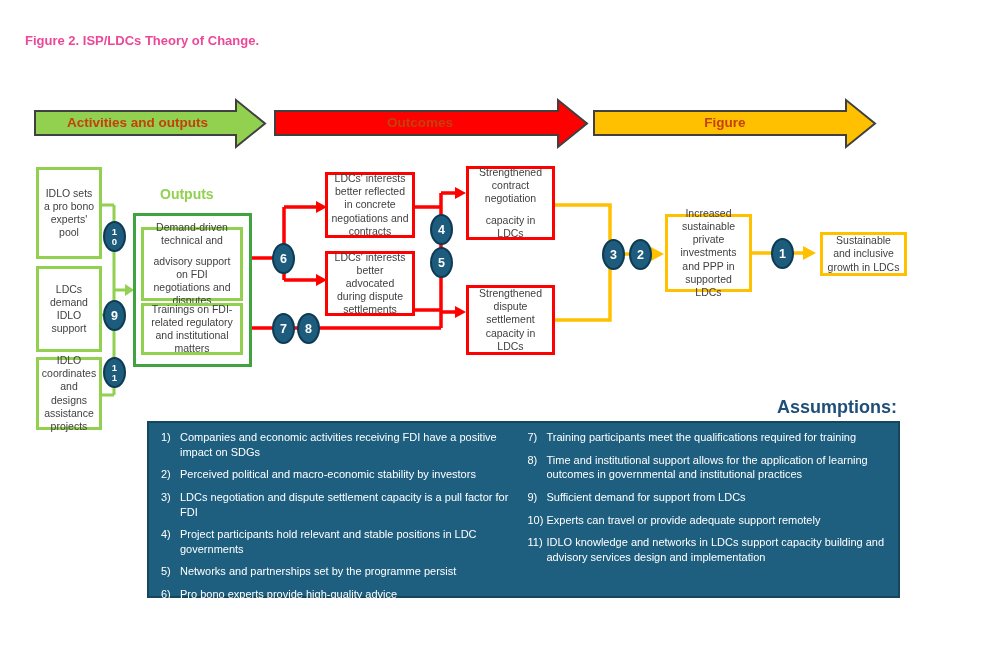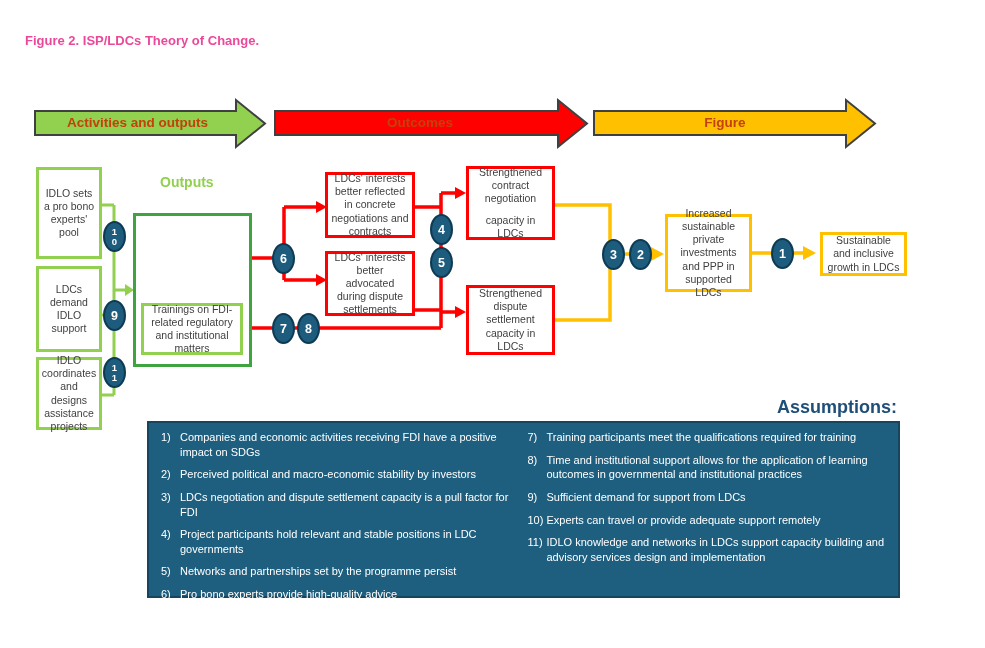--- a/index.html
+++ b/index.html
@@ -84,22 +84,26 @@
   <div class="box b-greenlight" style="left:36px;top:167px;width:66px;height:92px">
     <div>IDLO sets a pro bono experts' pool</div>
   </div>
   <div class="box b-greenlight" style="left:36px;top:357px;width:66px;height:73px">
     <div>IDLO coordinates and designs assistance projects</div>
   </div>
   <div class="box b-greenlight" style="left:36px;top:266px;width:66px;height:86px">
     <div>LDCs demand IDLO support</div>
   </div>
 
-  <div class="outputs-heading" style="left:160px;top:174px">Outputs</div>
+  <div class="outputs-heading" style="left:160px;top:186px">Outputs</div>
   <div class="box b-greendark" style="left:133px;top:213px;width:119px;height:154px;background:#fff"></div>
+  <div class="box b-greenlight" style="left:141px;top:227px;width:102px;height:74px">
+    <div>Demand-driven technical and</div>
+    <div class="gap">advisory support on FDI negotiations and disputes</div>
+  </div>
   <div class="box b-greenlight" style="left:141px;top:303px;width:102px;height:52px">
     <div>Trainings on FDI-related regulatory and institutional matters</div>
   </div>
 
   <div class="box b-red" style="left:325px;top:172px;width:90px;height:66px">
     <div>LDCs' interests better reflected in concrete negotiations and contracts</div>
   </div>
   <div class="box b-red" style="left:325px;top:251px;width:90px;height:65px">
     <div>LDCs' interests better advocated during dispute settlements</div>
   </div>

